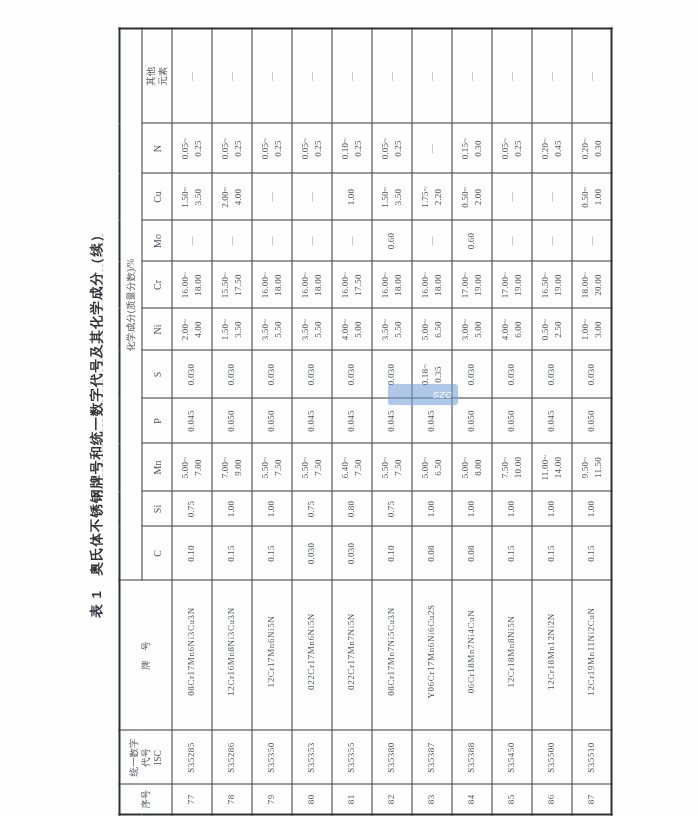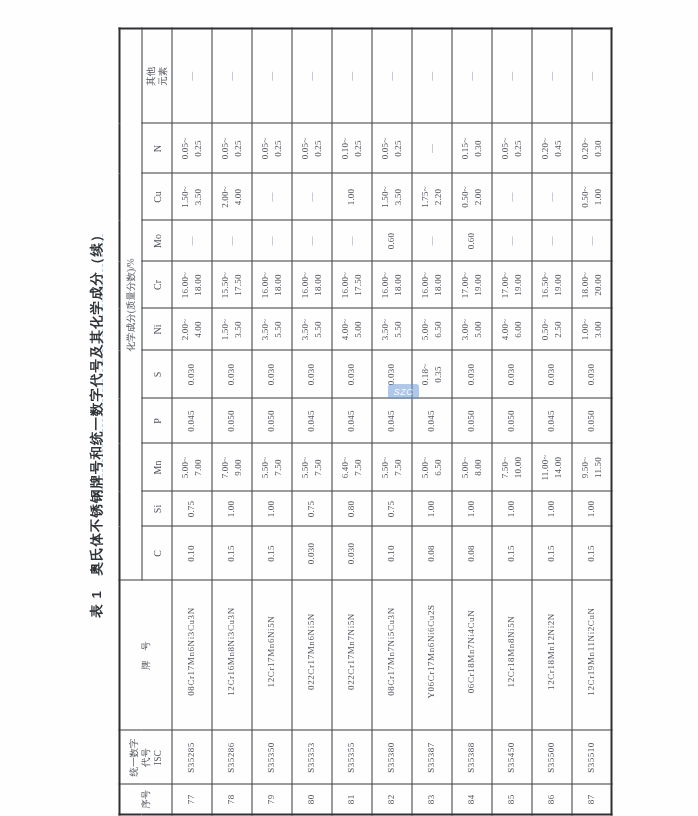--- a/index.html
+++ b/index.html
@@ -43,26 +43,27 @@
   td.cell-grade .cell-content{padding-left:8px;letter-spacing:0.6px;}
   td.cell-seq .cell-content,td.cell-code .cell-content{letter-spacing:0.5px;}
   .dash .cell-content{color:#878da0;}
   
   .fold-line{
     position:absolute;left:102px;top:234px;height:258px;width:0;
     border-left:1px dashed rgba(140,170,215,0.55);
   }
   
   .watermark{
-    position:absolute;left:388px;top:384px;width:31px;height:15px;
+    position:absolute;left:388px;top:384px;width:31px;height:21px;
     background:rgba(110,155,215,0.55);border-radius:3px;
     display:flex;align-items:center;justify-content:center;
     font-family:"Liberation Sans",sans-serif;
     font-style:italic;font-weight:normal;font-size:9px;color:rgba(255,255,255,0.95);
     letter-spacing:0.5px;
+    padding-left:39px;
   }
 </style>
 </head>
 <body>
 
 <div class="fold-line"></div>
 
 <div class="rotate-wrap">
   <div class="doc-title">表 1　奥氏体不锈钢牌号和统一数字代号及其化学成分（续）</div>
 

